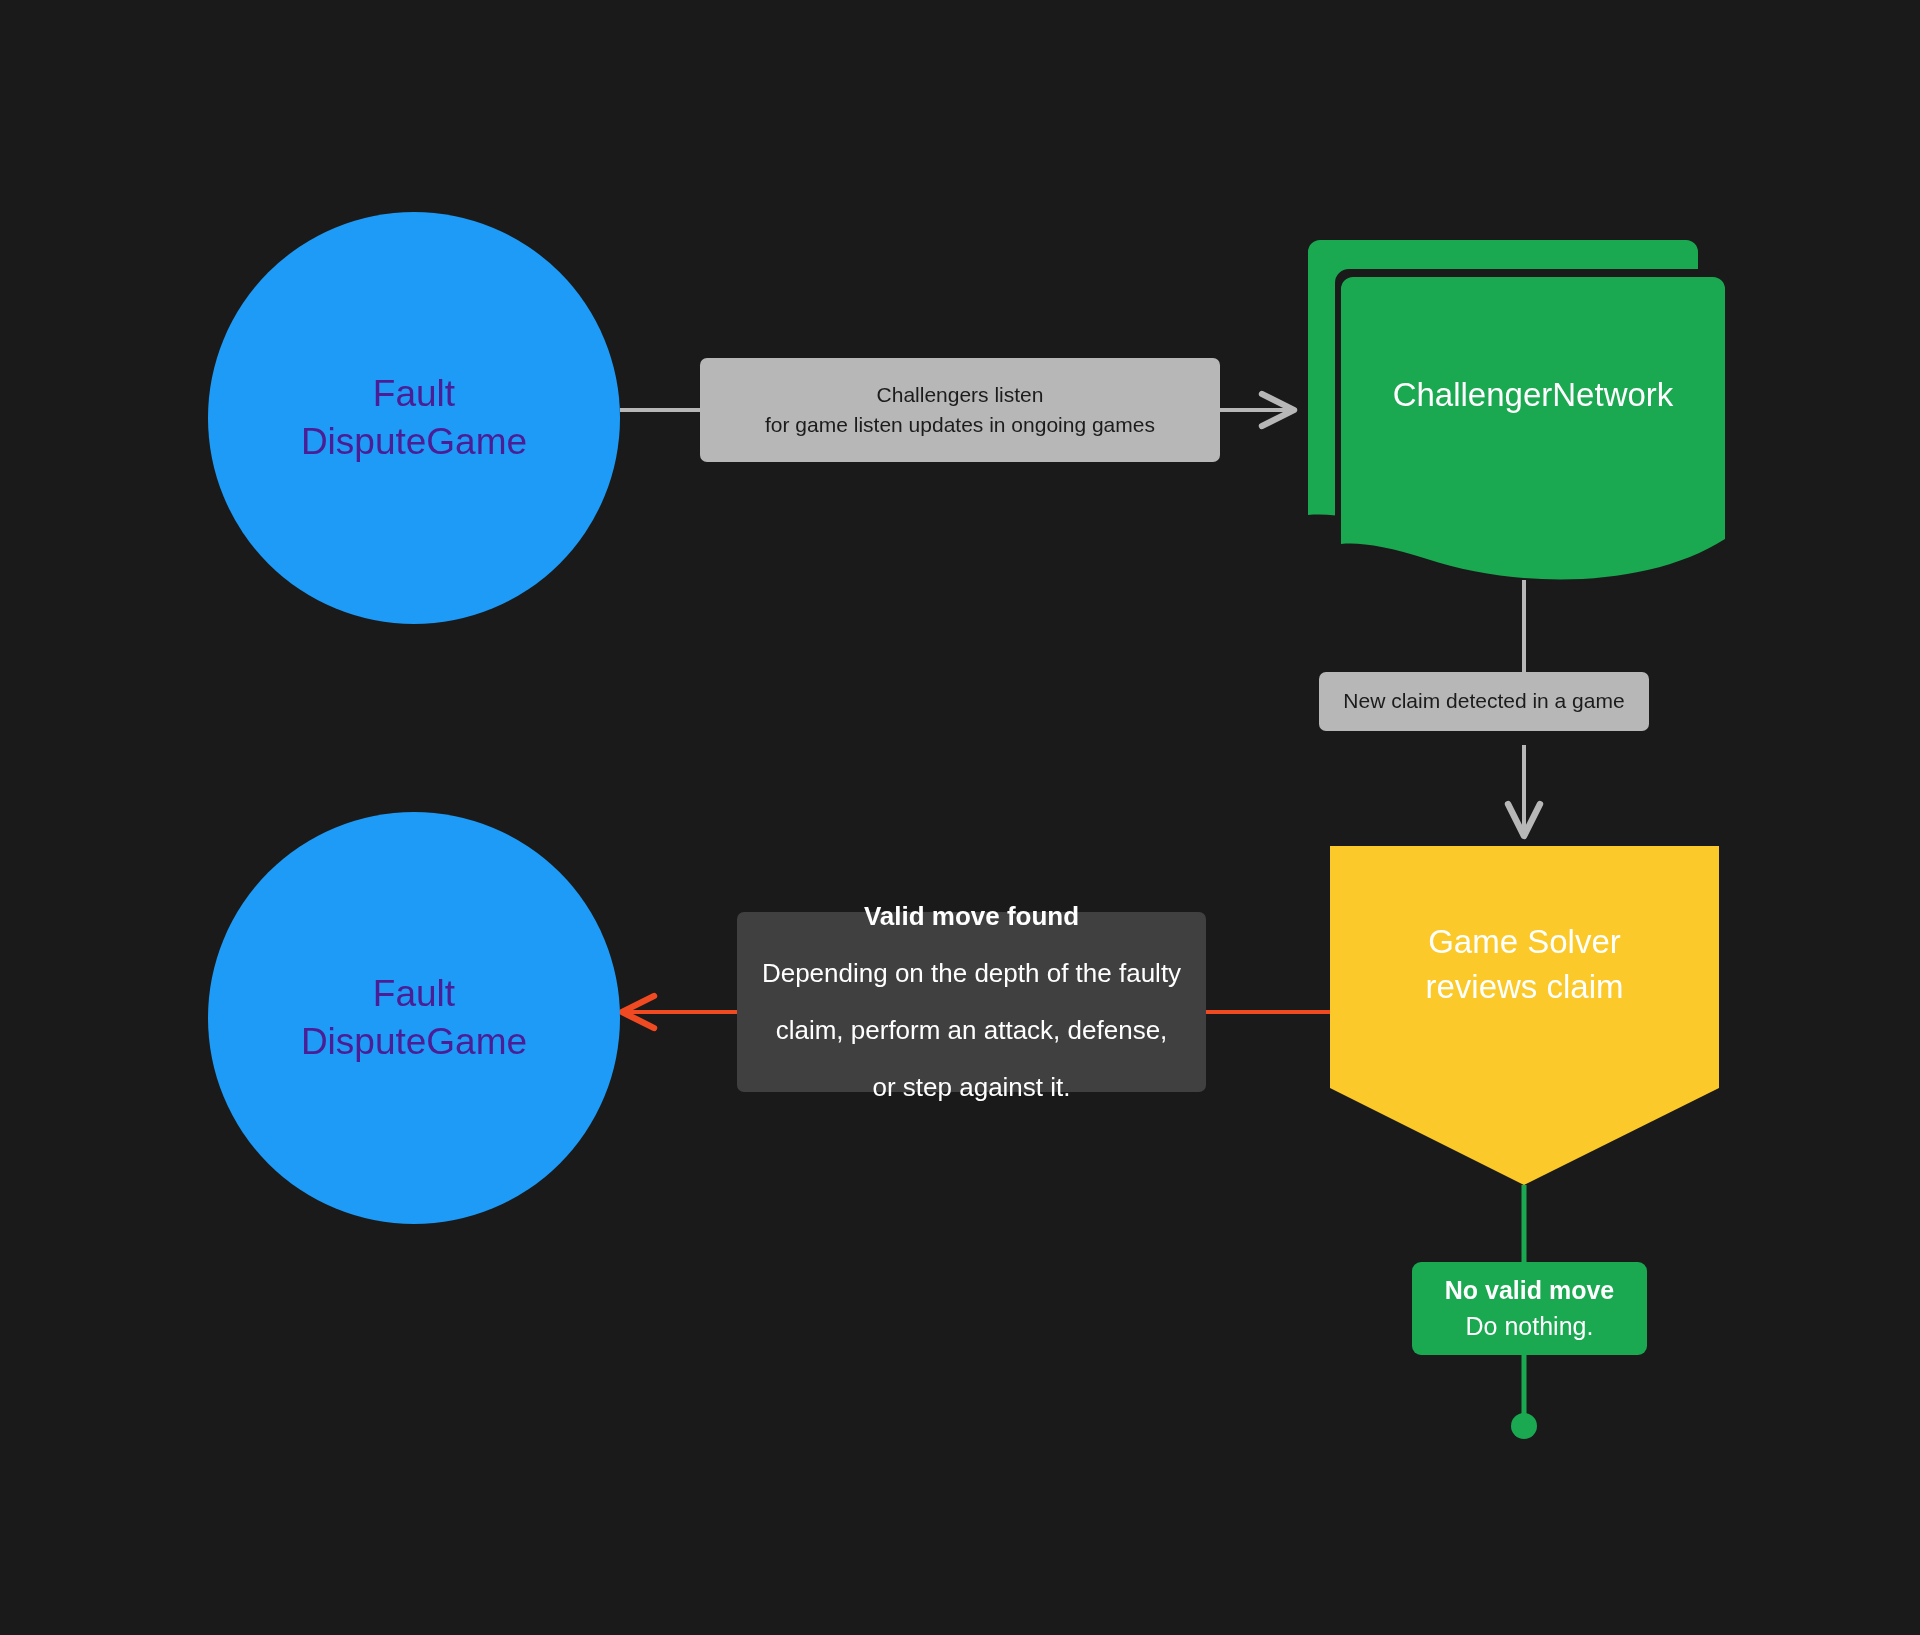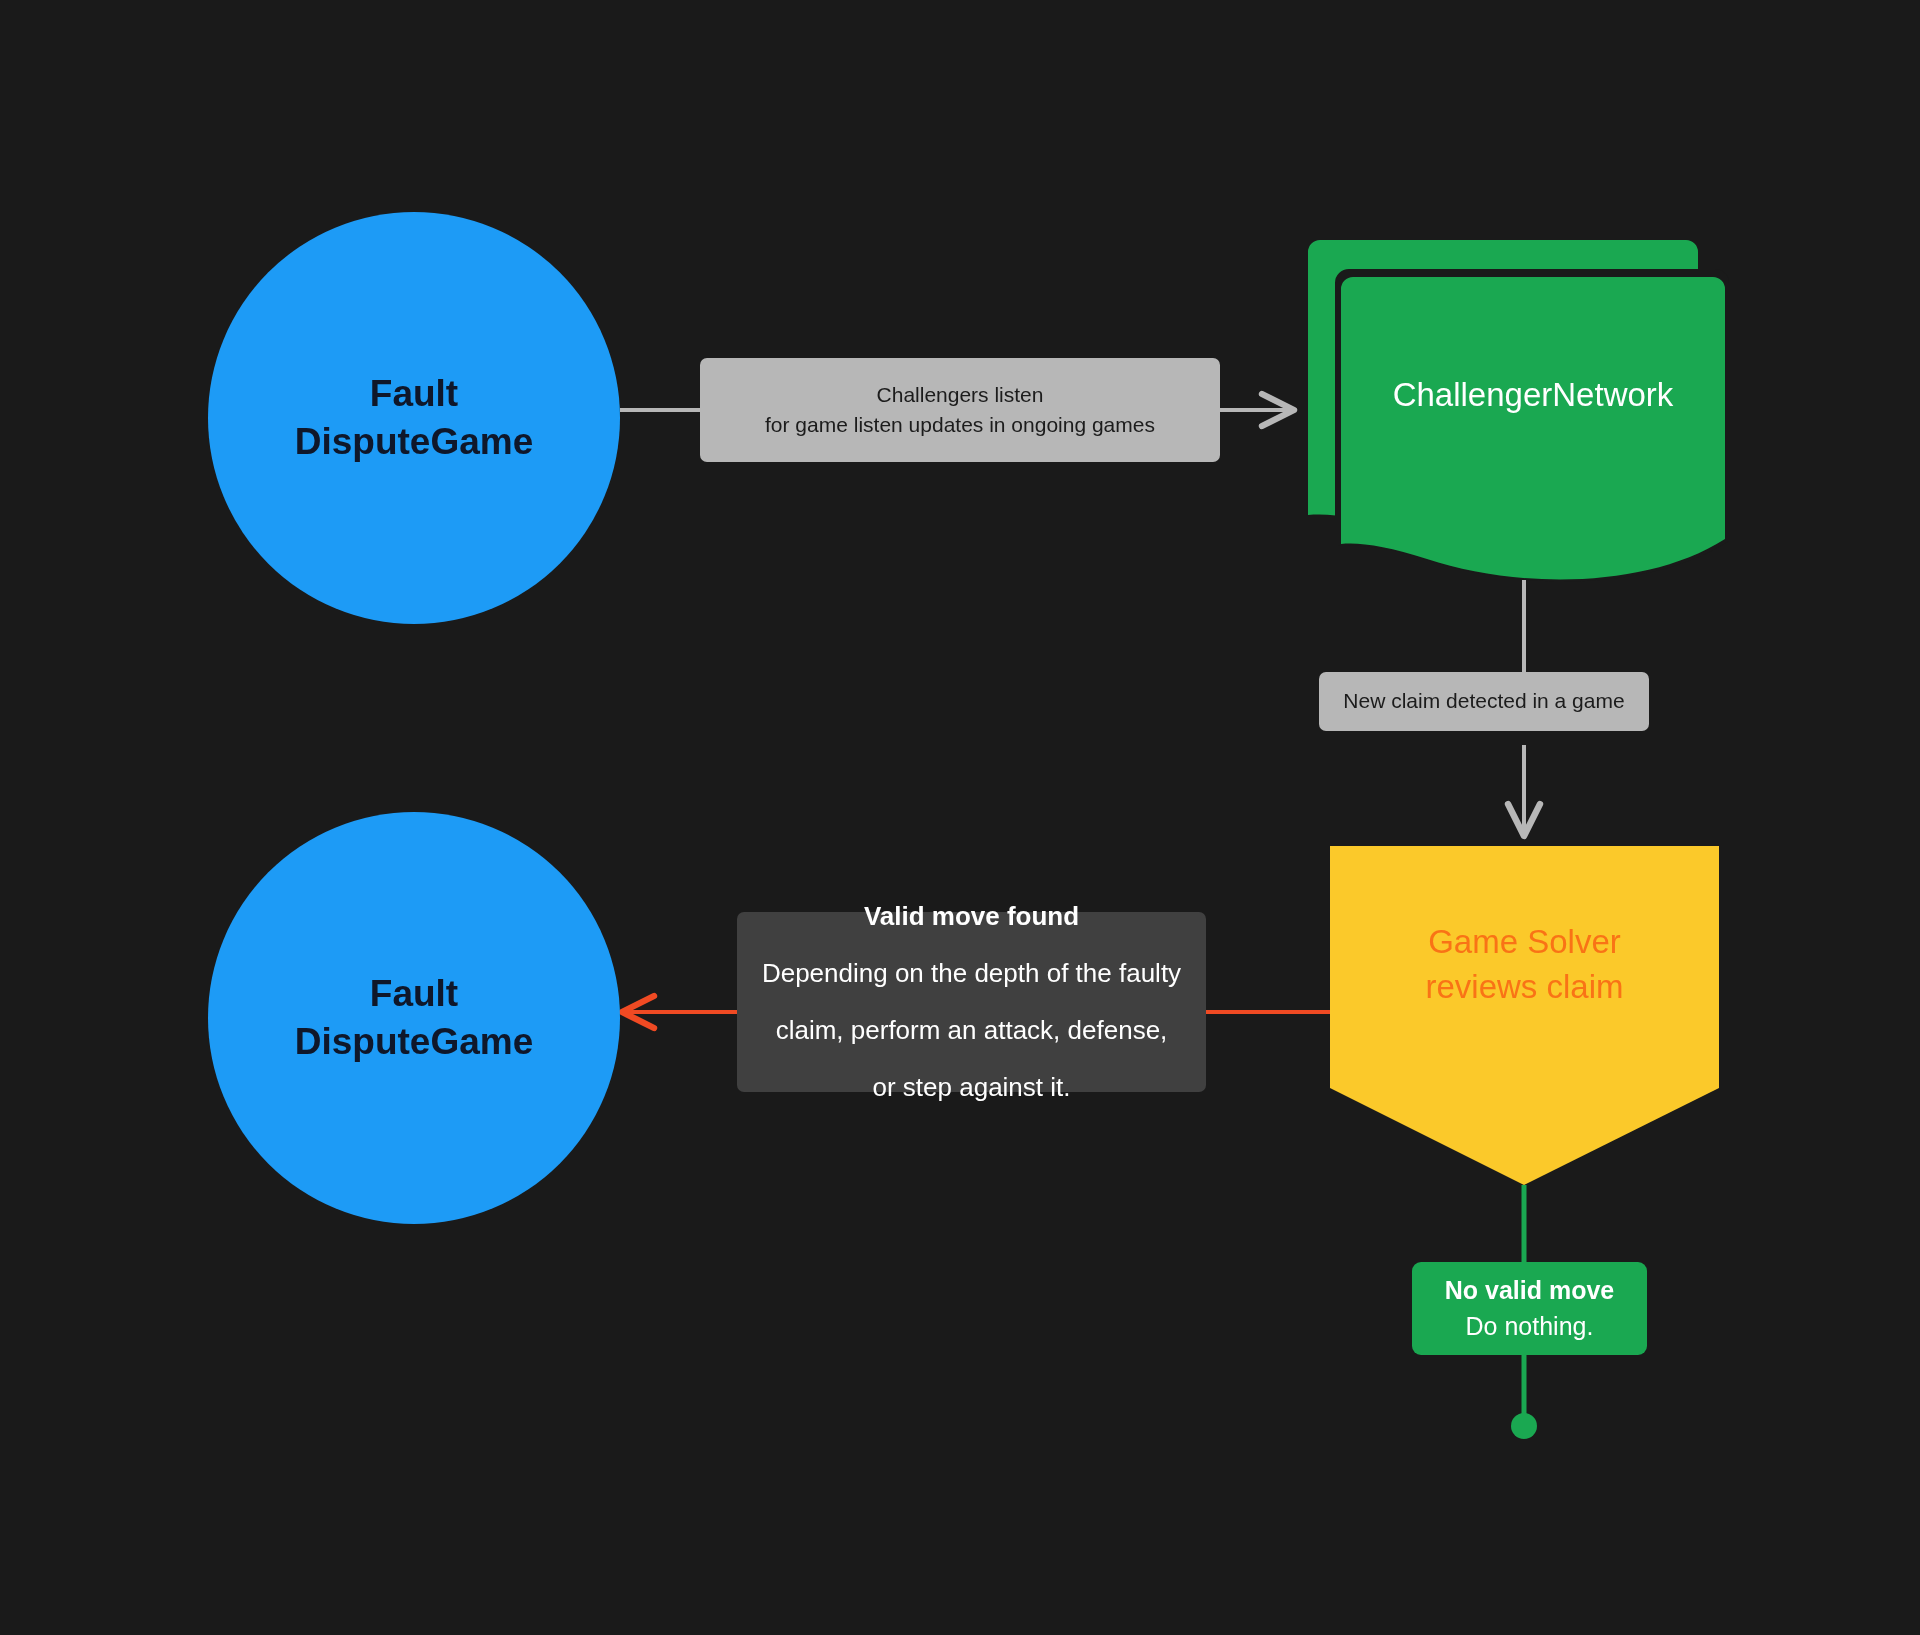--- a/index.html
+++ b/index.html
@@ -24,24 +24,24 @@
   }
 
   .circle-node {
     position: absolute;
     border-radius: 50%;
     background: #1d9bf6;
     display: flex;
     flex-direction: column;
     align-items: center;
     justify-content: center;
-    color: #0f172a;
+    color: #4c1d95;
     font-size: 37px;
     line-height: 1.3;
-    font-weight: 700;
+    font-weight: 400;
   }
   .circle-node span { display: block; }
 
   .edge-label {
     position: absolute;
     box-sizing: border-box;
     border-radius: 7px;
     display: flex;
     flex-direction: column;
     align-items: center;
@@ -86,21 +86,21 @@
     line-height: 1.35;
     pointer-events: none;
   }
   .pent-text {
     position: absolute;
     display: flex;
     flex-direction: column;
     align-items: center;
     justify-content: center;
     text-align: center;
-    color: #f97316;
+    color: #ffffff;
     font-size: 33px;
     line-height: 1.35;
     pointer-events: none;
   }
 </style>
 </head>
 <body>
 
 <svg id="canvas" viewBox="0 0 1920 1635" width="1920" height="1635">
 

